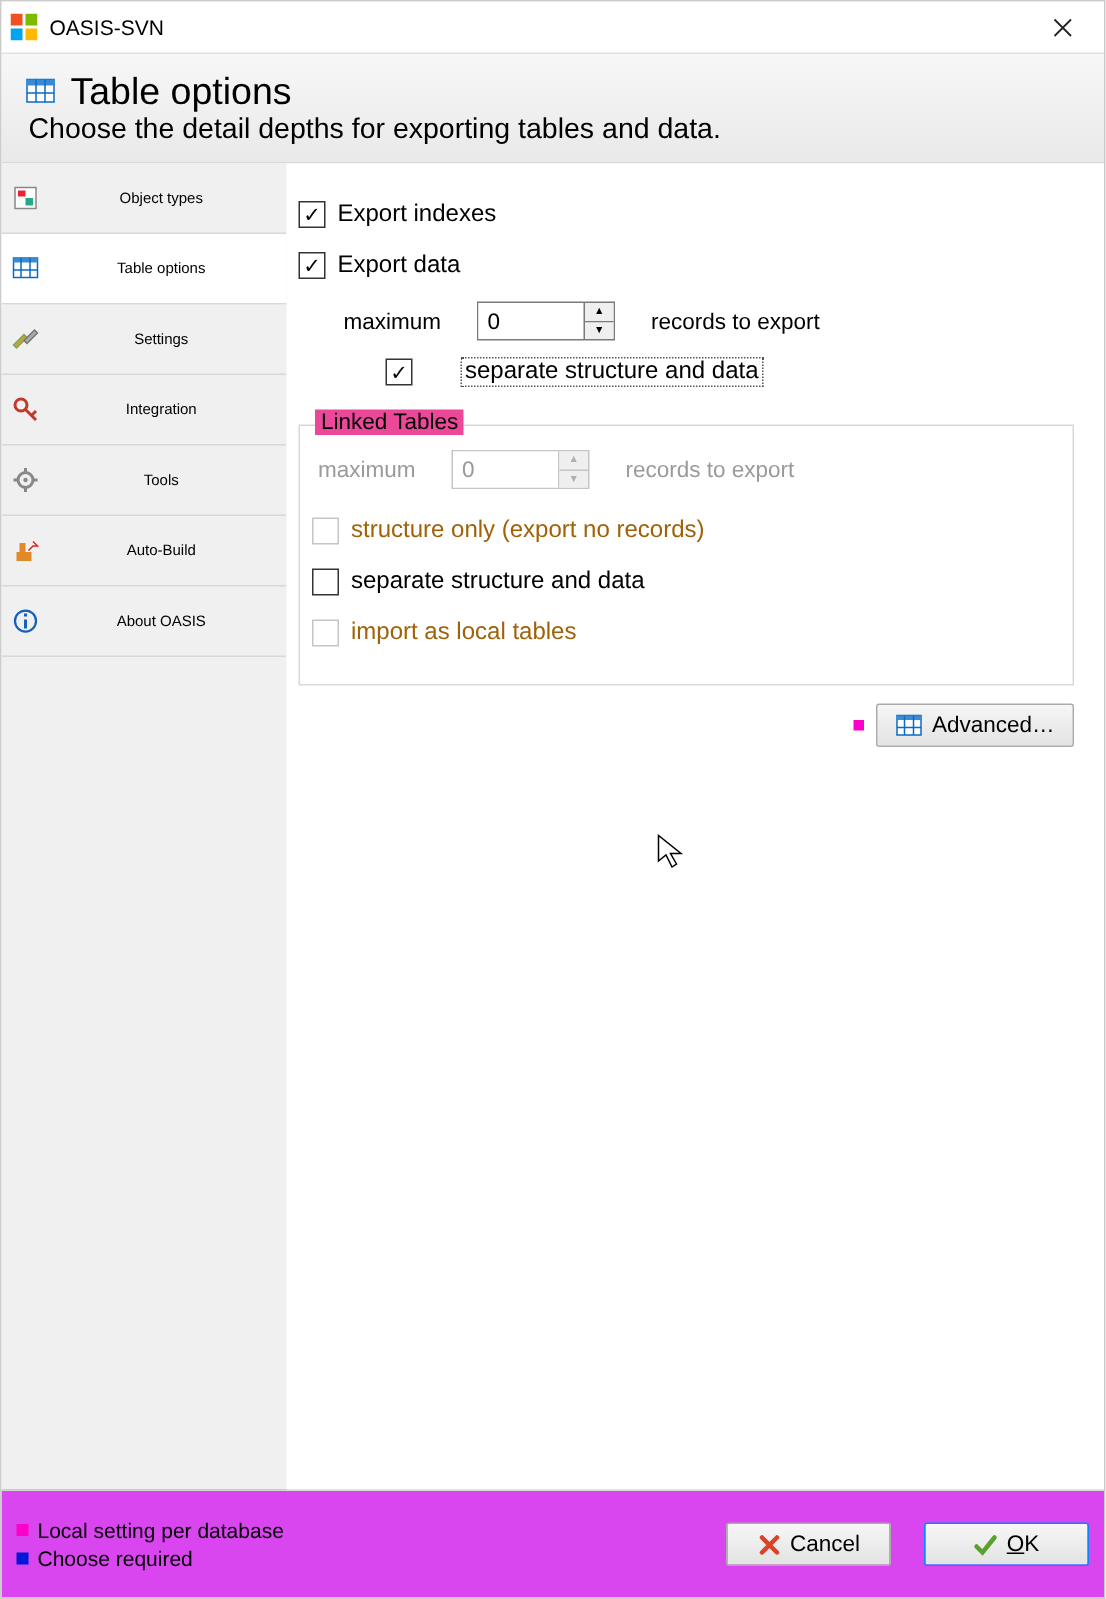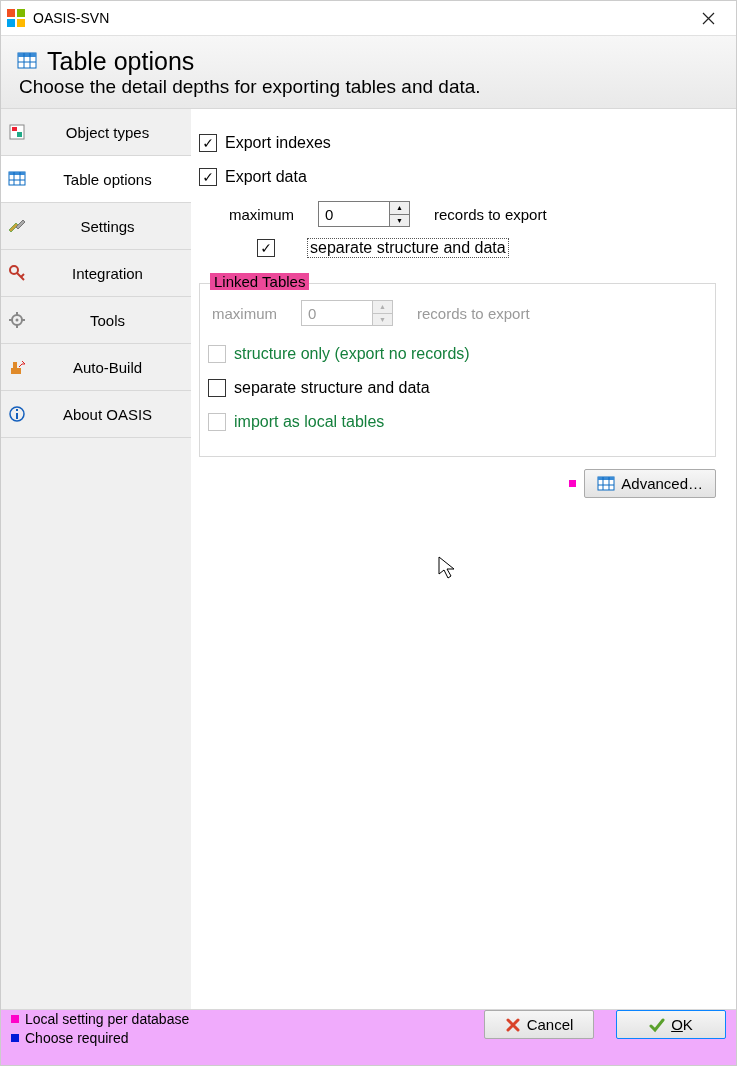--- a/index.html
+++ b/index.html
@@ -38,39 +38,39 @@
   .header-title { font-size:25px; font-weight:400; }
   .header-sub { font-size:19px; margin-left:2px; }
 
   .body { flex:1; display:flex; min-height:0; background:#f0f0f0; }
 
   
   .sidebar { width:190px; background:#f0f0f0; }
   .side-item {
     height:47px; display:flex; align-items:center;
     border-bottom:1px solid #d8d8d8; padding-left:1px;
-    font-size:15px;
+    font-size:10px;
   }
   .side-item .icon-slot {
     width:30px; display:flex; align-items:center; justify-content:center;
   }
   .side-item.active { background:#fff; }
   .side-label { flex:1; text-align:center; padding-right:8px; }
 
   
   .content { flex:1; background:#fff; padding:20px 14px 10px 8px; position:relative; }
   .chk-row { display:flex; align-items:center; height:28px; margin-bottom:6px; }
   .chk-box {
     width:18px; height:18px; border:1px solid #333; background:#fff;
     display:inline-flex; align-items:center; justify-content:center;
     margin-right:8px; font-size:14px; line-height:1;
   }
   .chk-box.disabled { border-color:#c5c5c5; color:#c5c5c5; }
   .chk-label { font-size:16px; }
-  .chk-label.disabled { color:#15803d; }
+  .chk-label.disabled { color:#a16207; }
   .chk-label.focus { border:1px dotted #555; padding:0 2px; }
 
   .sub-row { margin-left:30px; display:flex; align-items:center; height:34px; gap:24px; }
   .sub-row.disabled { color:#9a9a9a; }
   .spin {
     display:inline-flex; height:26px; border:1px solid #7a7a7a;
   }
   .spin input {
     width:70px; border:none; padding:0 6px; font-size:15px;
     font-family:inherit; outline:none;
@@ -101,22 +101,22 @@
   .adv-wrap { display:flex; justify-content:flex-end; align-items:center; margin:12px 6px 0 0; gap:8px; }
   .magenta-dot { width:7px; height:7px; background:#ff00c8; }
   .btn {
     height:29px; padding:0 12px; display:inline-flex; align-items:center; gap:6px;
     background:linear-gradient(to bottom,#f6f6f6,#e3e3e3);
     border:1px solid #ababab; border-radius:2px; font-size:15px;
   }
 
   
   .footer {
-    height:56px; background:#f0abfc; border-top:1px solid #d8d8d8;
-    display:flex; padding:0 10px;
+    height:72px; background:#d946ef; border-top:1px solid #d8d8d8;
+    display:flex; align-items:center; padding:0 10px;
   }
   .legend-list { flex:1; font-size:14px; line-height:1.35; }
   .legend-row { display:flex; align-items:center; gap:6px; }
   .sq { width:8px; height:8px; display:inline-block; }
   .sq.magenta { background:#ff00c8; }
   .sq.blue { background:#0018d8; }
   .footer .btn { width:110px; justify-content:center; }
   .footer .btn.ok { border:1px solid #0a84ff; margin-left:22px; }
   .underline-first::first-letter { text-decoration:underline; }
 

